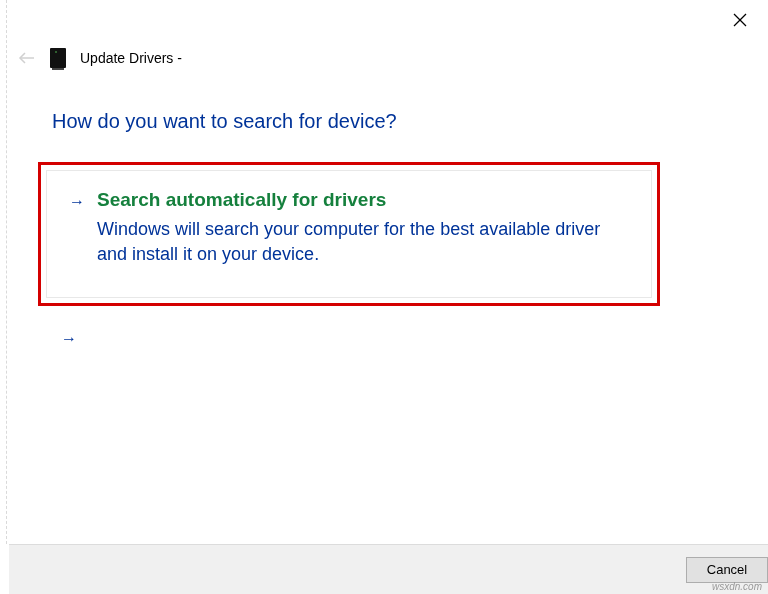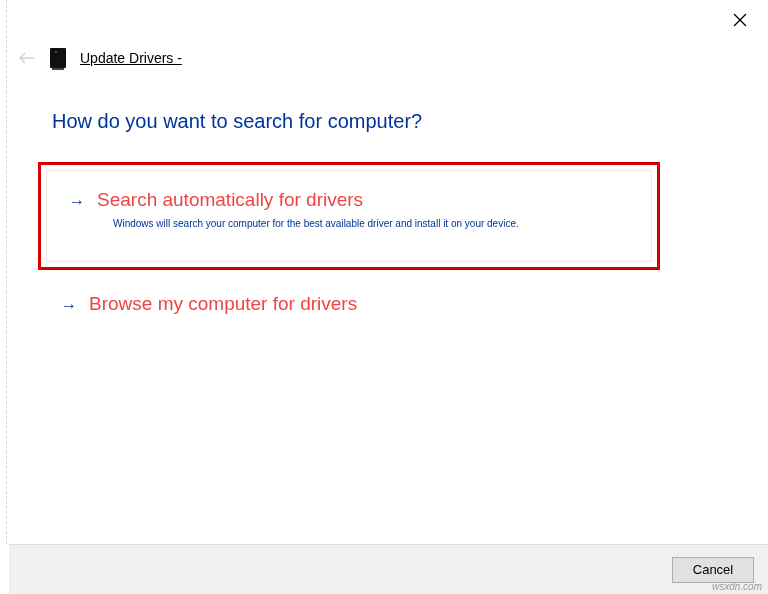--- a/index.html
+++ b/index.html
@@ -74,21 +74,20 @@
       position: absolute;
       bottom: -2px;
       left: 2px;
       right: 2px;
       height: 2px;
       background: #444;
     }
     .title-text {
       font-size: 14px;
       color: #000;
-      text-decoration: underline;
     }
     .question {
       position: absolute;
       top: 110px;
       left: 52px;
       font-size: 20px;
       color: #003399;
       font-weight: 400;
     }
     .options-area {
@@ -117,42 +116,41 @@
       align-items: center;
       gap: 12px;
       margin-bottom: 6px;
     }
     .opt-arrow {
       color: #003399;
       font-size: 16px;
       line-height: 1;
     }
     .opt-title {
-      color: #ef4444;
+      color: #15803d;
       font-size: 19px;
-      font-weight: 400;
+      font-weight: 700;
     }
     .opt-desc {
       color: #003399;
-      font-size: 10px;
-      margin-left: 44px;
+      font-size: 18px;
+      margin-left: 28px;
       line-height: 1.4;
     }
     .footer {
       position: absolute;
       bottom: 0;
       left: 9px;
       right: 0;
       height: 50px;
       background: #f0f0f0;
       border-top: 1px solid #dcdcdc;
       display: flex;
       align-items: center;
       justify-content: flex-end;
-      padding-right: 14px;
     }
     .cancel-btn {
       width: 82px;
       height: 26px;
       background: #e1e1e1;
       border: 1px solid #adadad;
       font-size: 13px;
       color: #000;
       cursor: pointer;
       display: flex;
@@ -194,38 +192,37 @@
     <span class="back-arrow">
       <svg viewBox="0 0 18 14">
         <line x1="2" y1="7" x2="16" y2="7" stroke="#d0d0d0" stroke-width="1.5"></line>
         <polyline points="7,2 2,7 7,12" fill="none" stroke="#d0d0d0" stroke-width="1.5"></polyline>
       </svg>
     </span>
     <span class="device-icon"></span>
     <span class="title-text">Update Drivers -</span>
   </div>
 
-  <div class="question">How do you want to search for computer?</div>
+  <div class="question">How do you want to search for device?</div>
 
   <div class="options-area">
 
     <div class="highlight-box">
       <div class="option">
         <div class="opt-head">
           <span class="opt-arrow">→</span>
           <span class="opt-title">Search automatically for drivers</span>
         </div>
         <div class="opt-desc">Windows will search your computer for the best available driver and install it on your device.</div>
       </div>
     </div>
 
     <div class="option plain">
       <div class="opt-head">
         <span class="opt-arrow">→</span>
-        <span class="opt-title">Browse my computer for drivers</span>
       </div>
     </div>
 
   </div>
 
   <div class="footer">
     <div class="cancel-btn">
       <span>Cancel</span>
     </div>
   </div>

